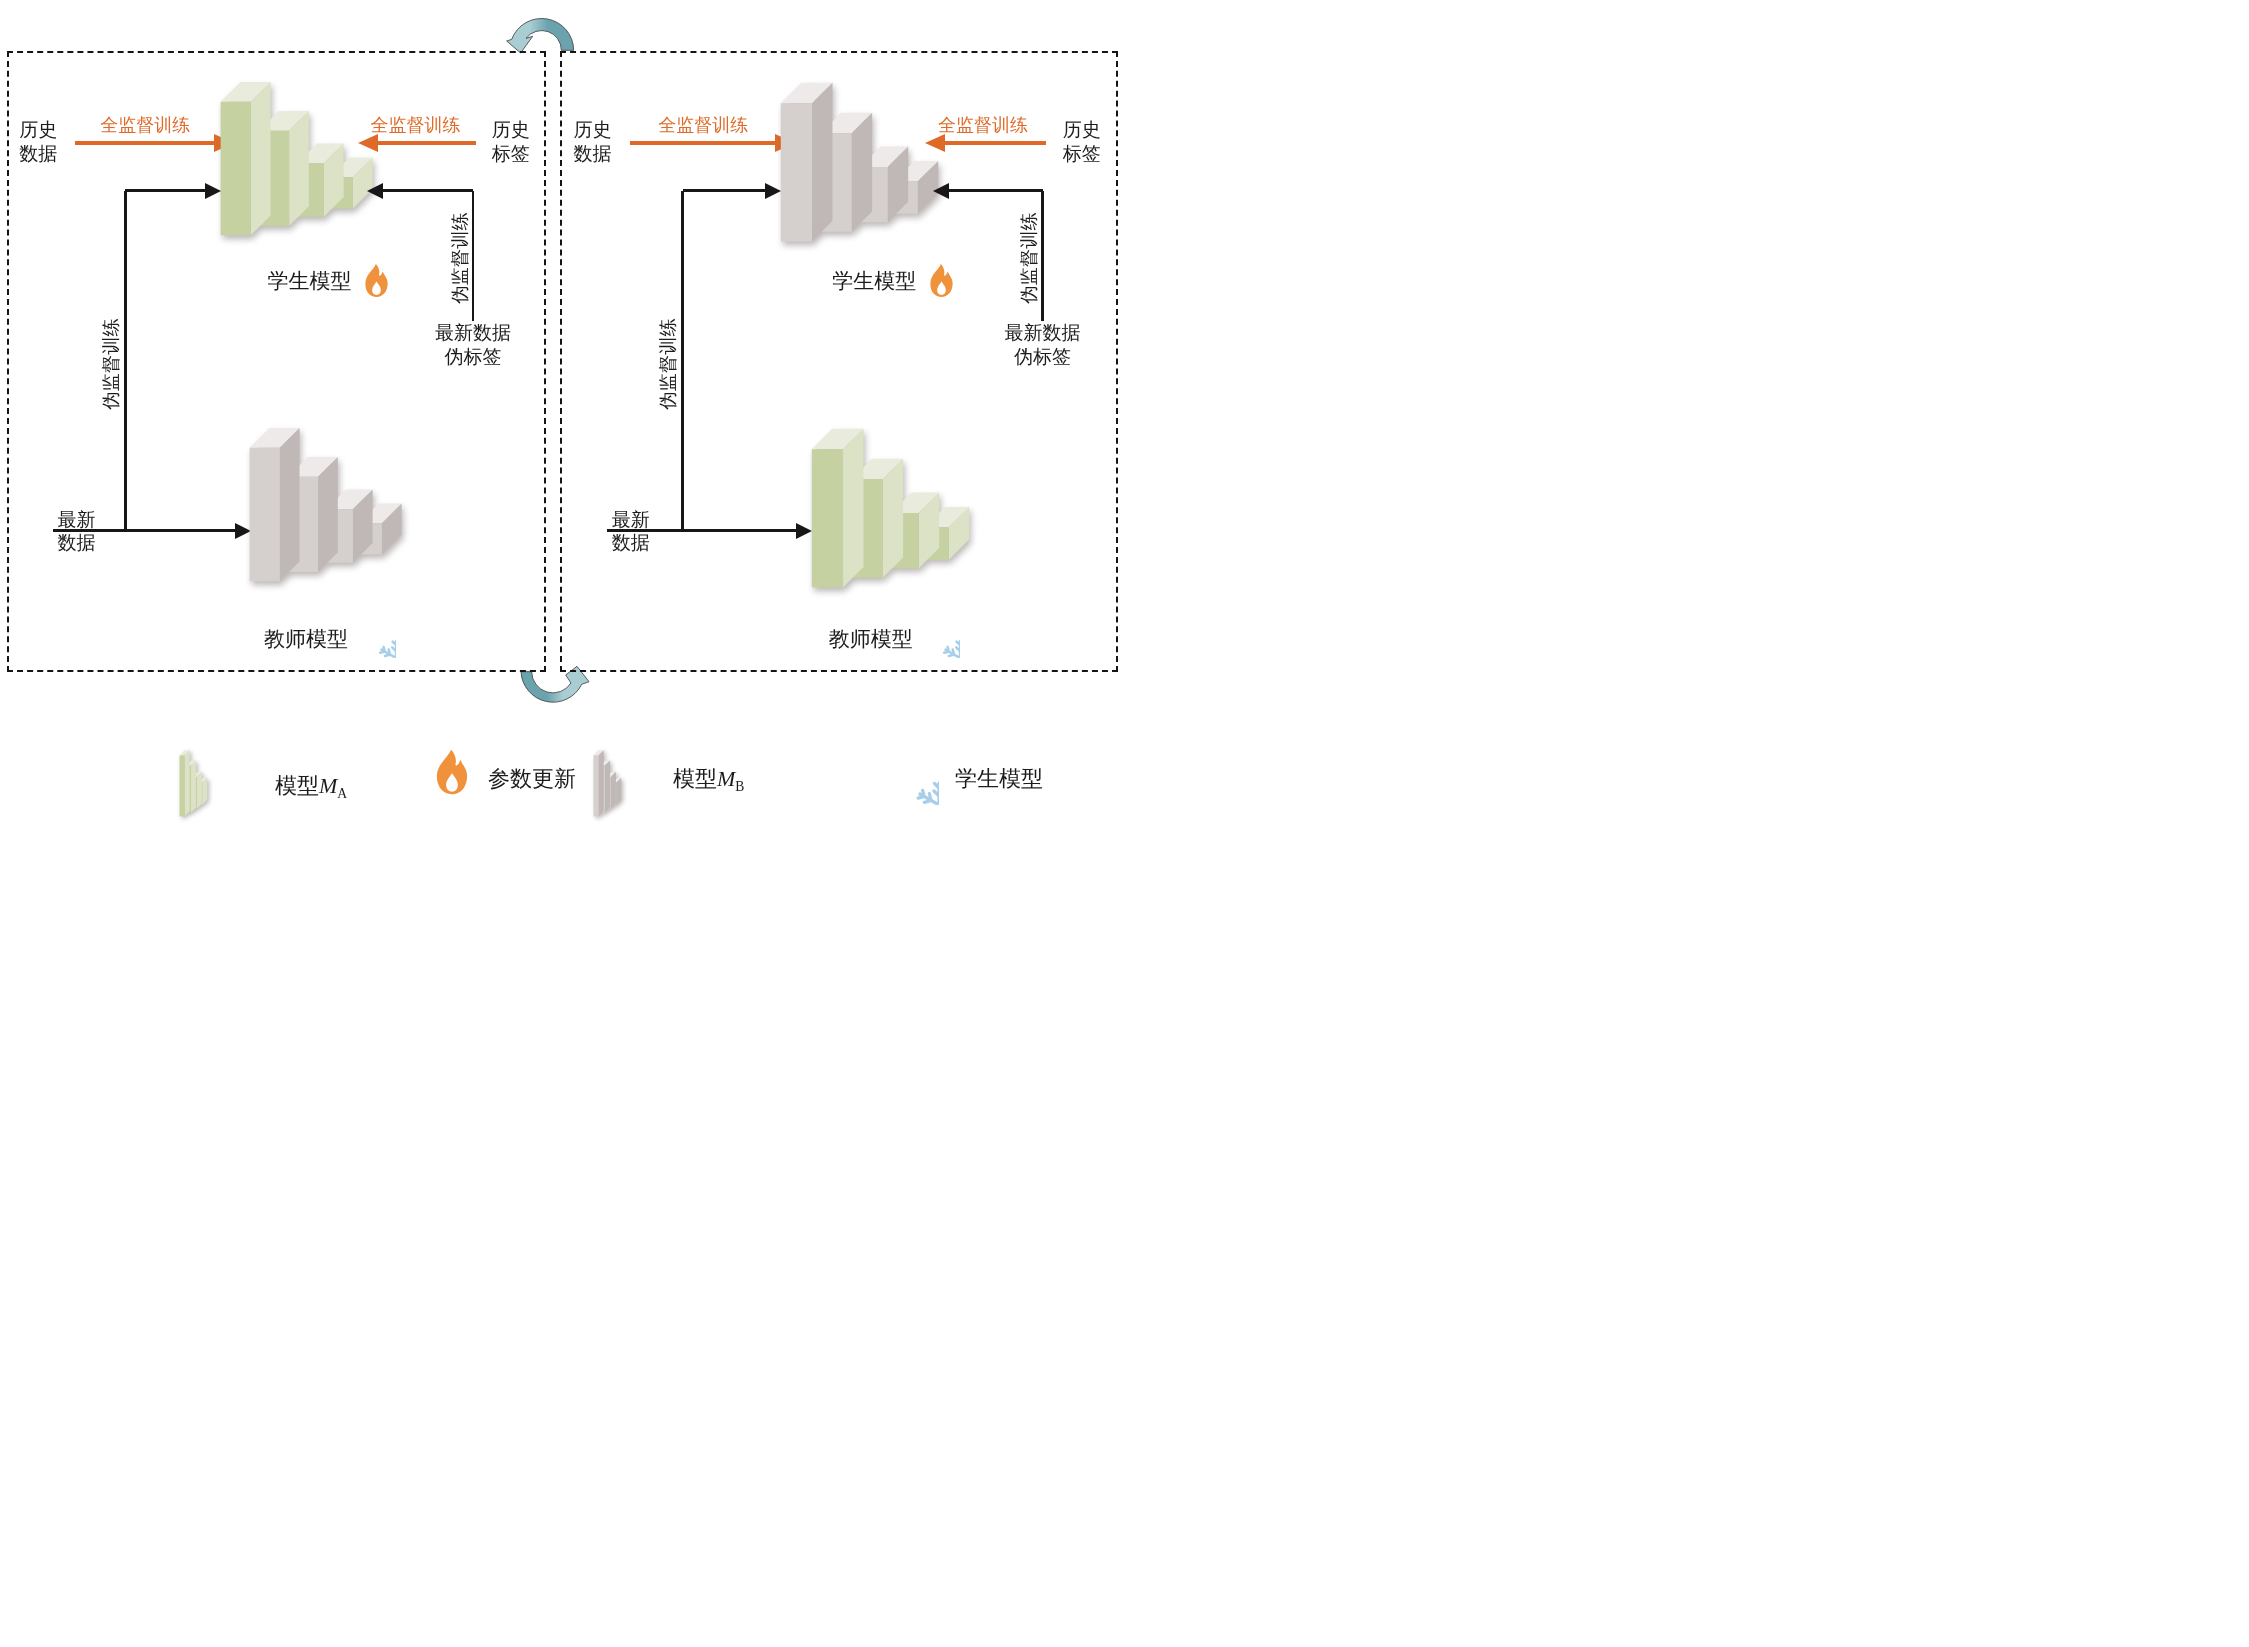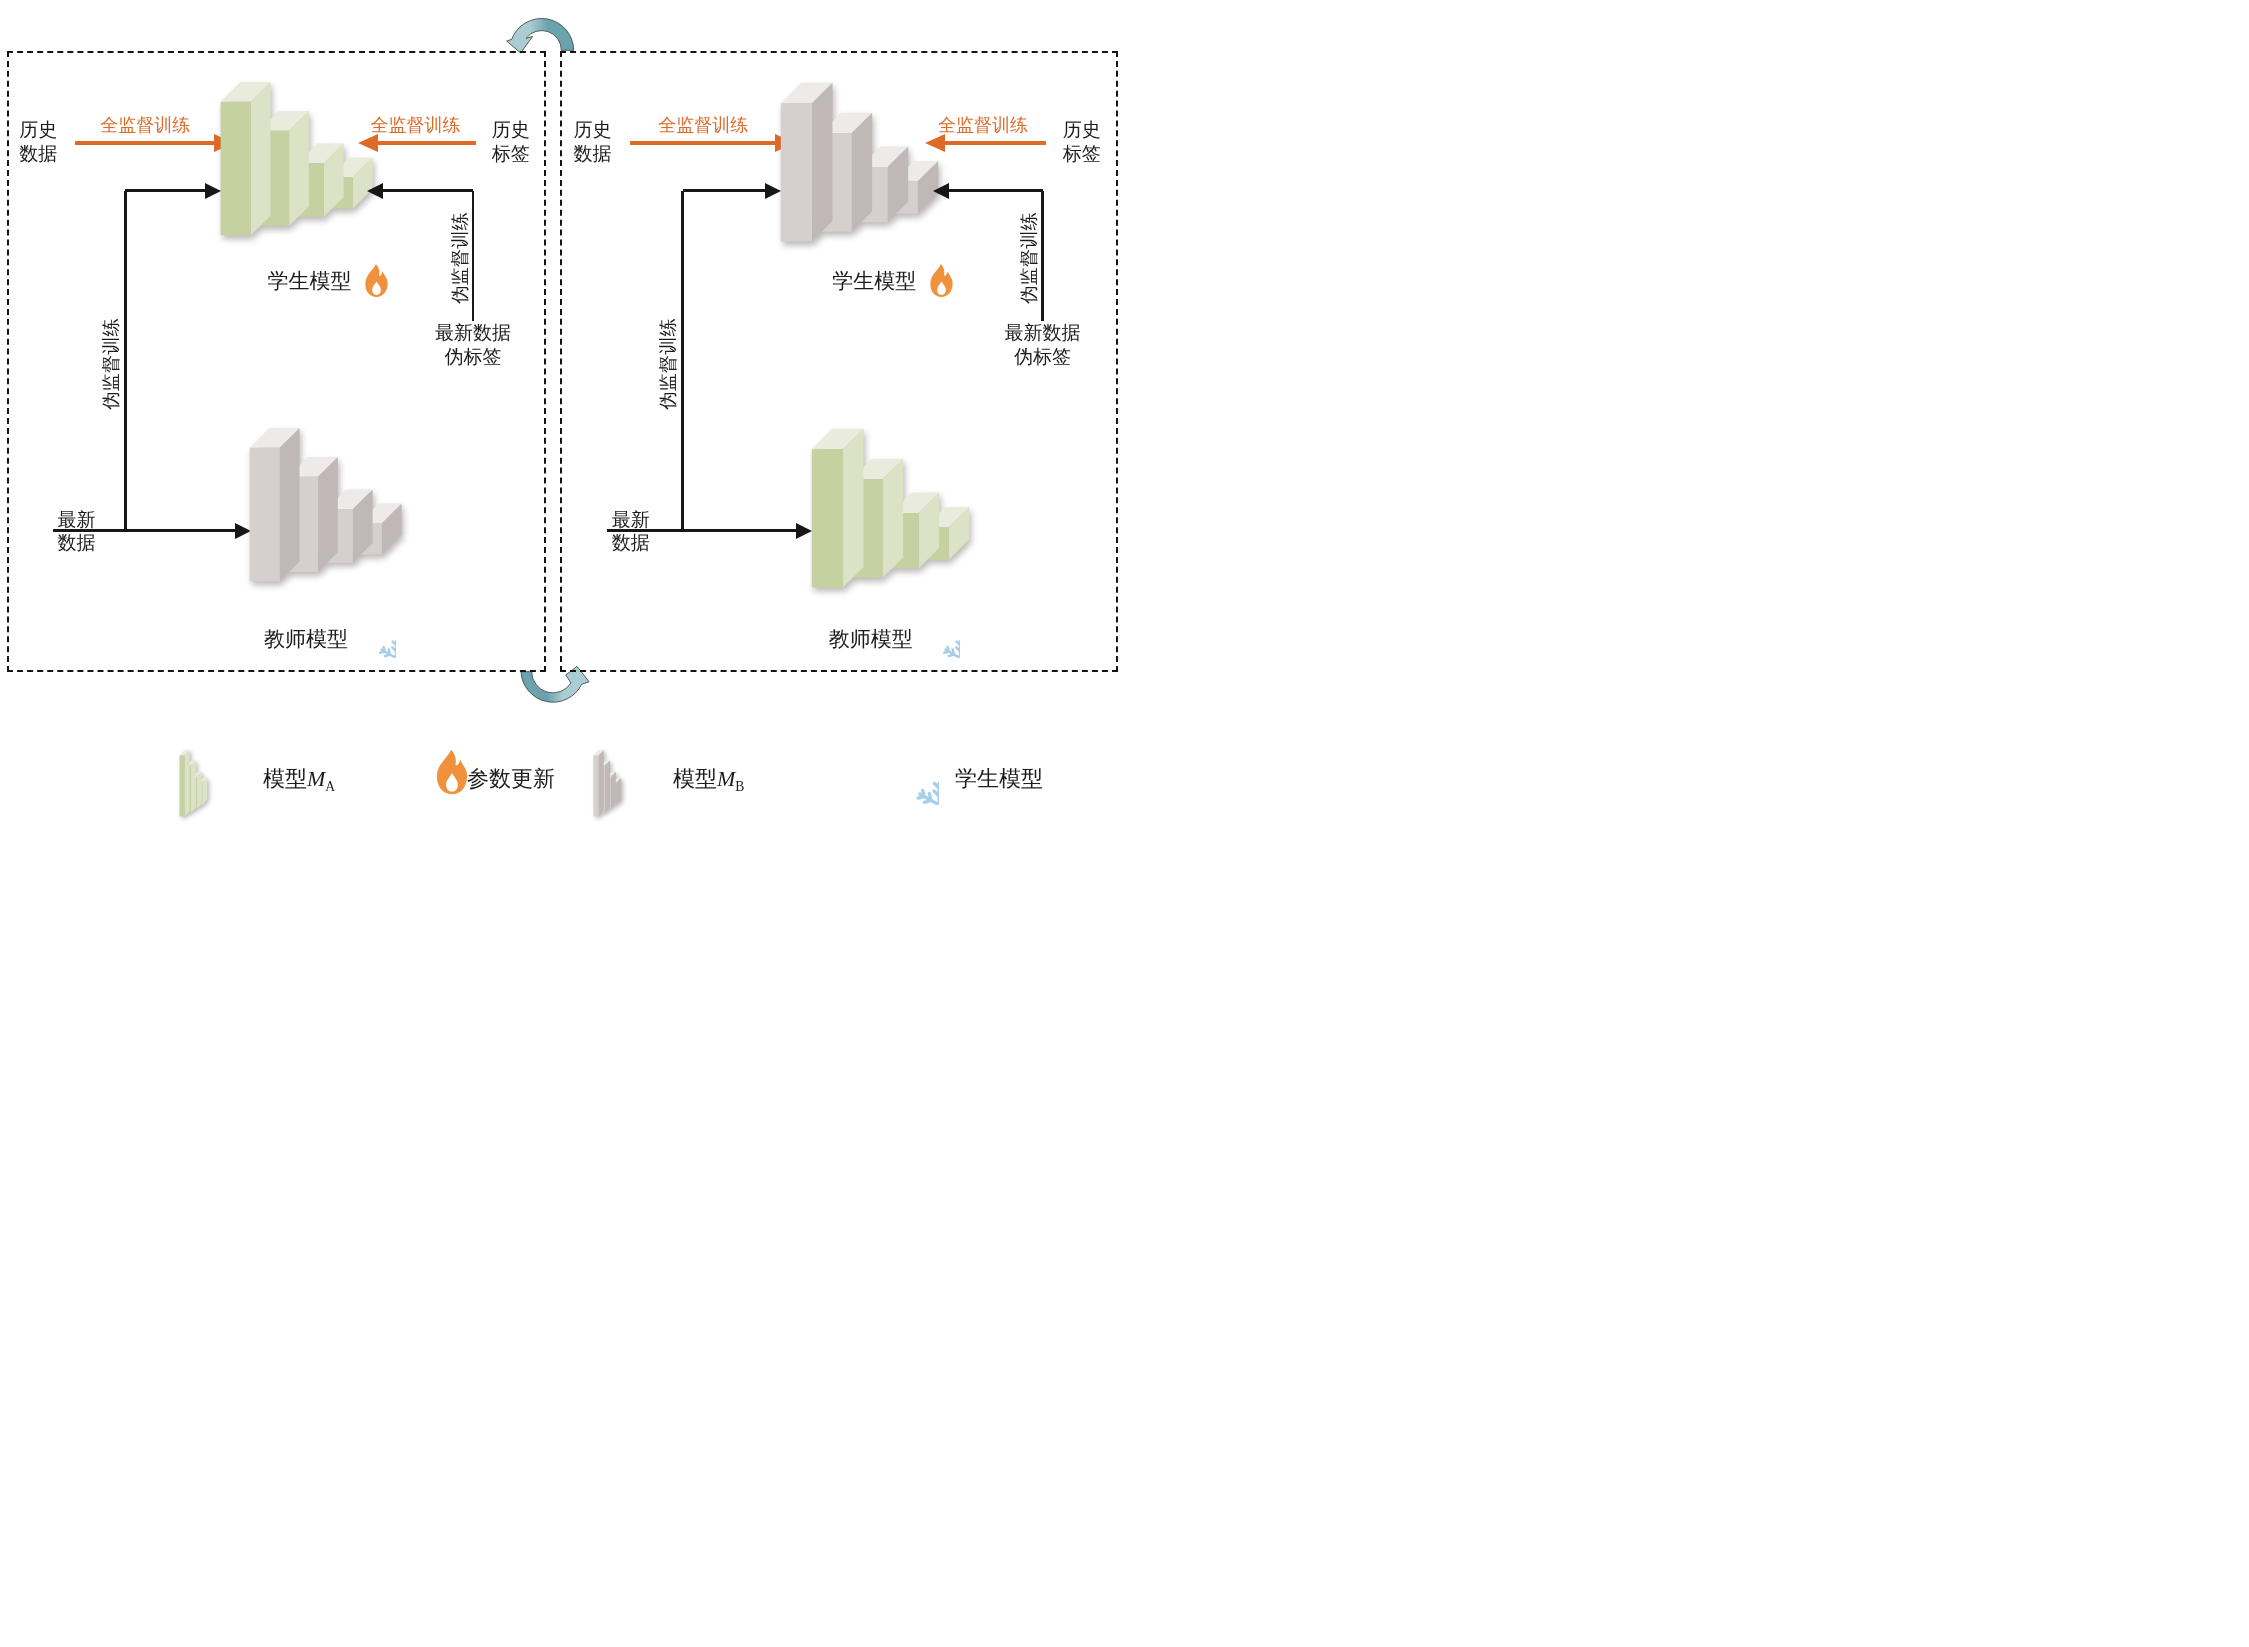--- a/index.html
+++ b/index.html
@@ -66,21 +66,21 @@
   .arc-bottom{left:513px;top:665px;width:80px;height:50px;}
 
   .legend{position:absolute;left:0;top:737px;width:1125px;height:87px;}
   .legend-icon{position:absolute;}
   .li-stack{top:2.7px;width:30px;height:79px;filter:drop-shadow(2px 2.7px 2px rgba(110,100,100,.45));}
   .li-stack-a{left:178px;}
   .li-stack-b{left:592px;}
   .li-flame{left:431px;top:8.1px;width:42px;height:54px;}
   .li-snow{left:889px;top:17.6px;width:50px;height:50px;}
   .legend-label{position:absolute;top:27px;font-size:22px;white-space:nowrap;}
-  .ll-a{left:263px;} .ll-flame{left:467px;text-align:center;} .ll-b{left:673px;} .ll-snow{left:955px;}
+  .ll-a{left:275px;margin-top:7px;} .ll-flame{left:488px;text-align:center;} .ll-b{left:673px;} .ll-snow{left:955px;}
   .mathvar{font-style:italic;font-family:"Liberation Serif","DejaVu Serif",serif;}
   .legend-label sub{font-size:0.62em;}
   .hidden-defs{position:absolute;width:0;height:0;overflow:hidden;}
 </style>
 </head>
 <body>
 
 <svg class="hidden-defs" aria-hidden="true">
   <defs>
     <symbol id="sym-stack" viewBox="0 0 272 310">

